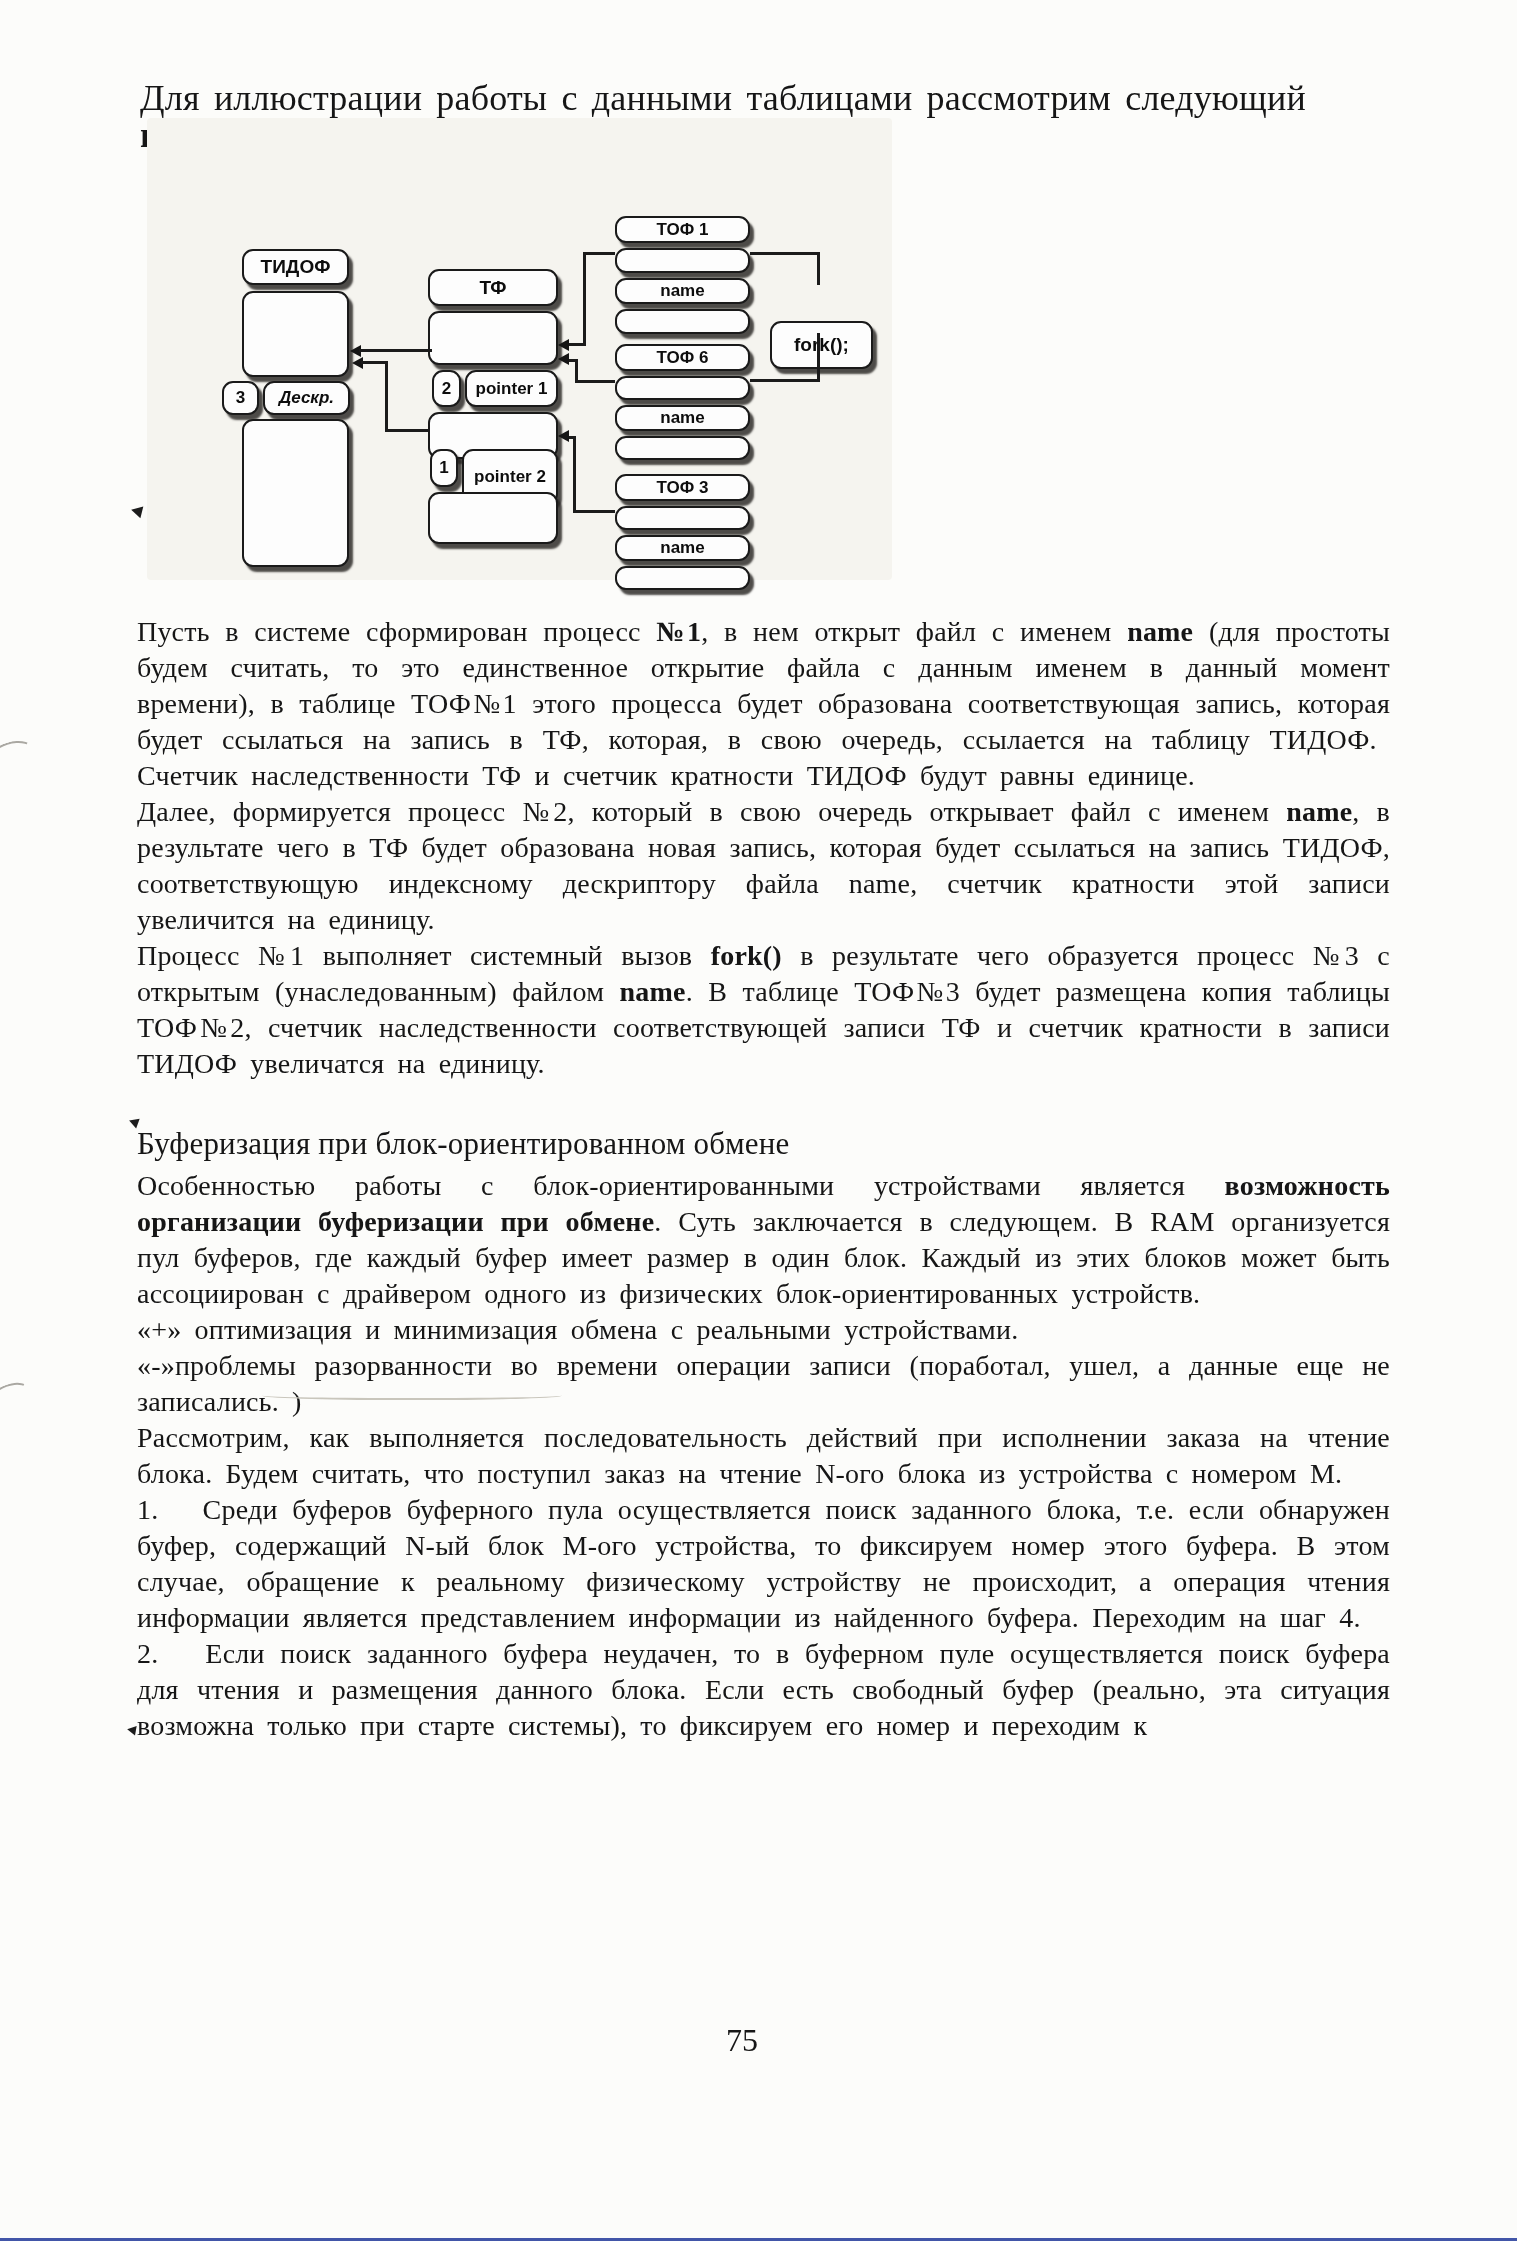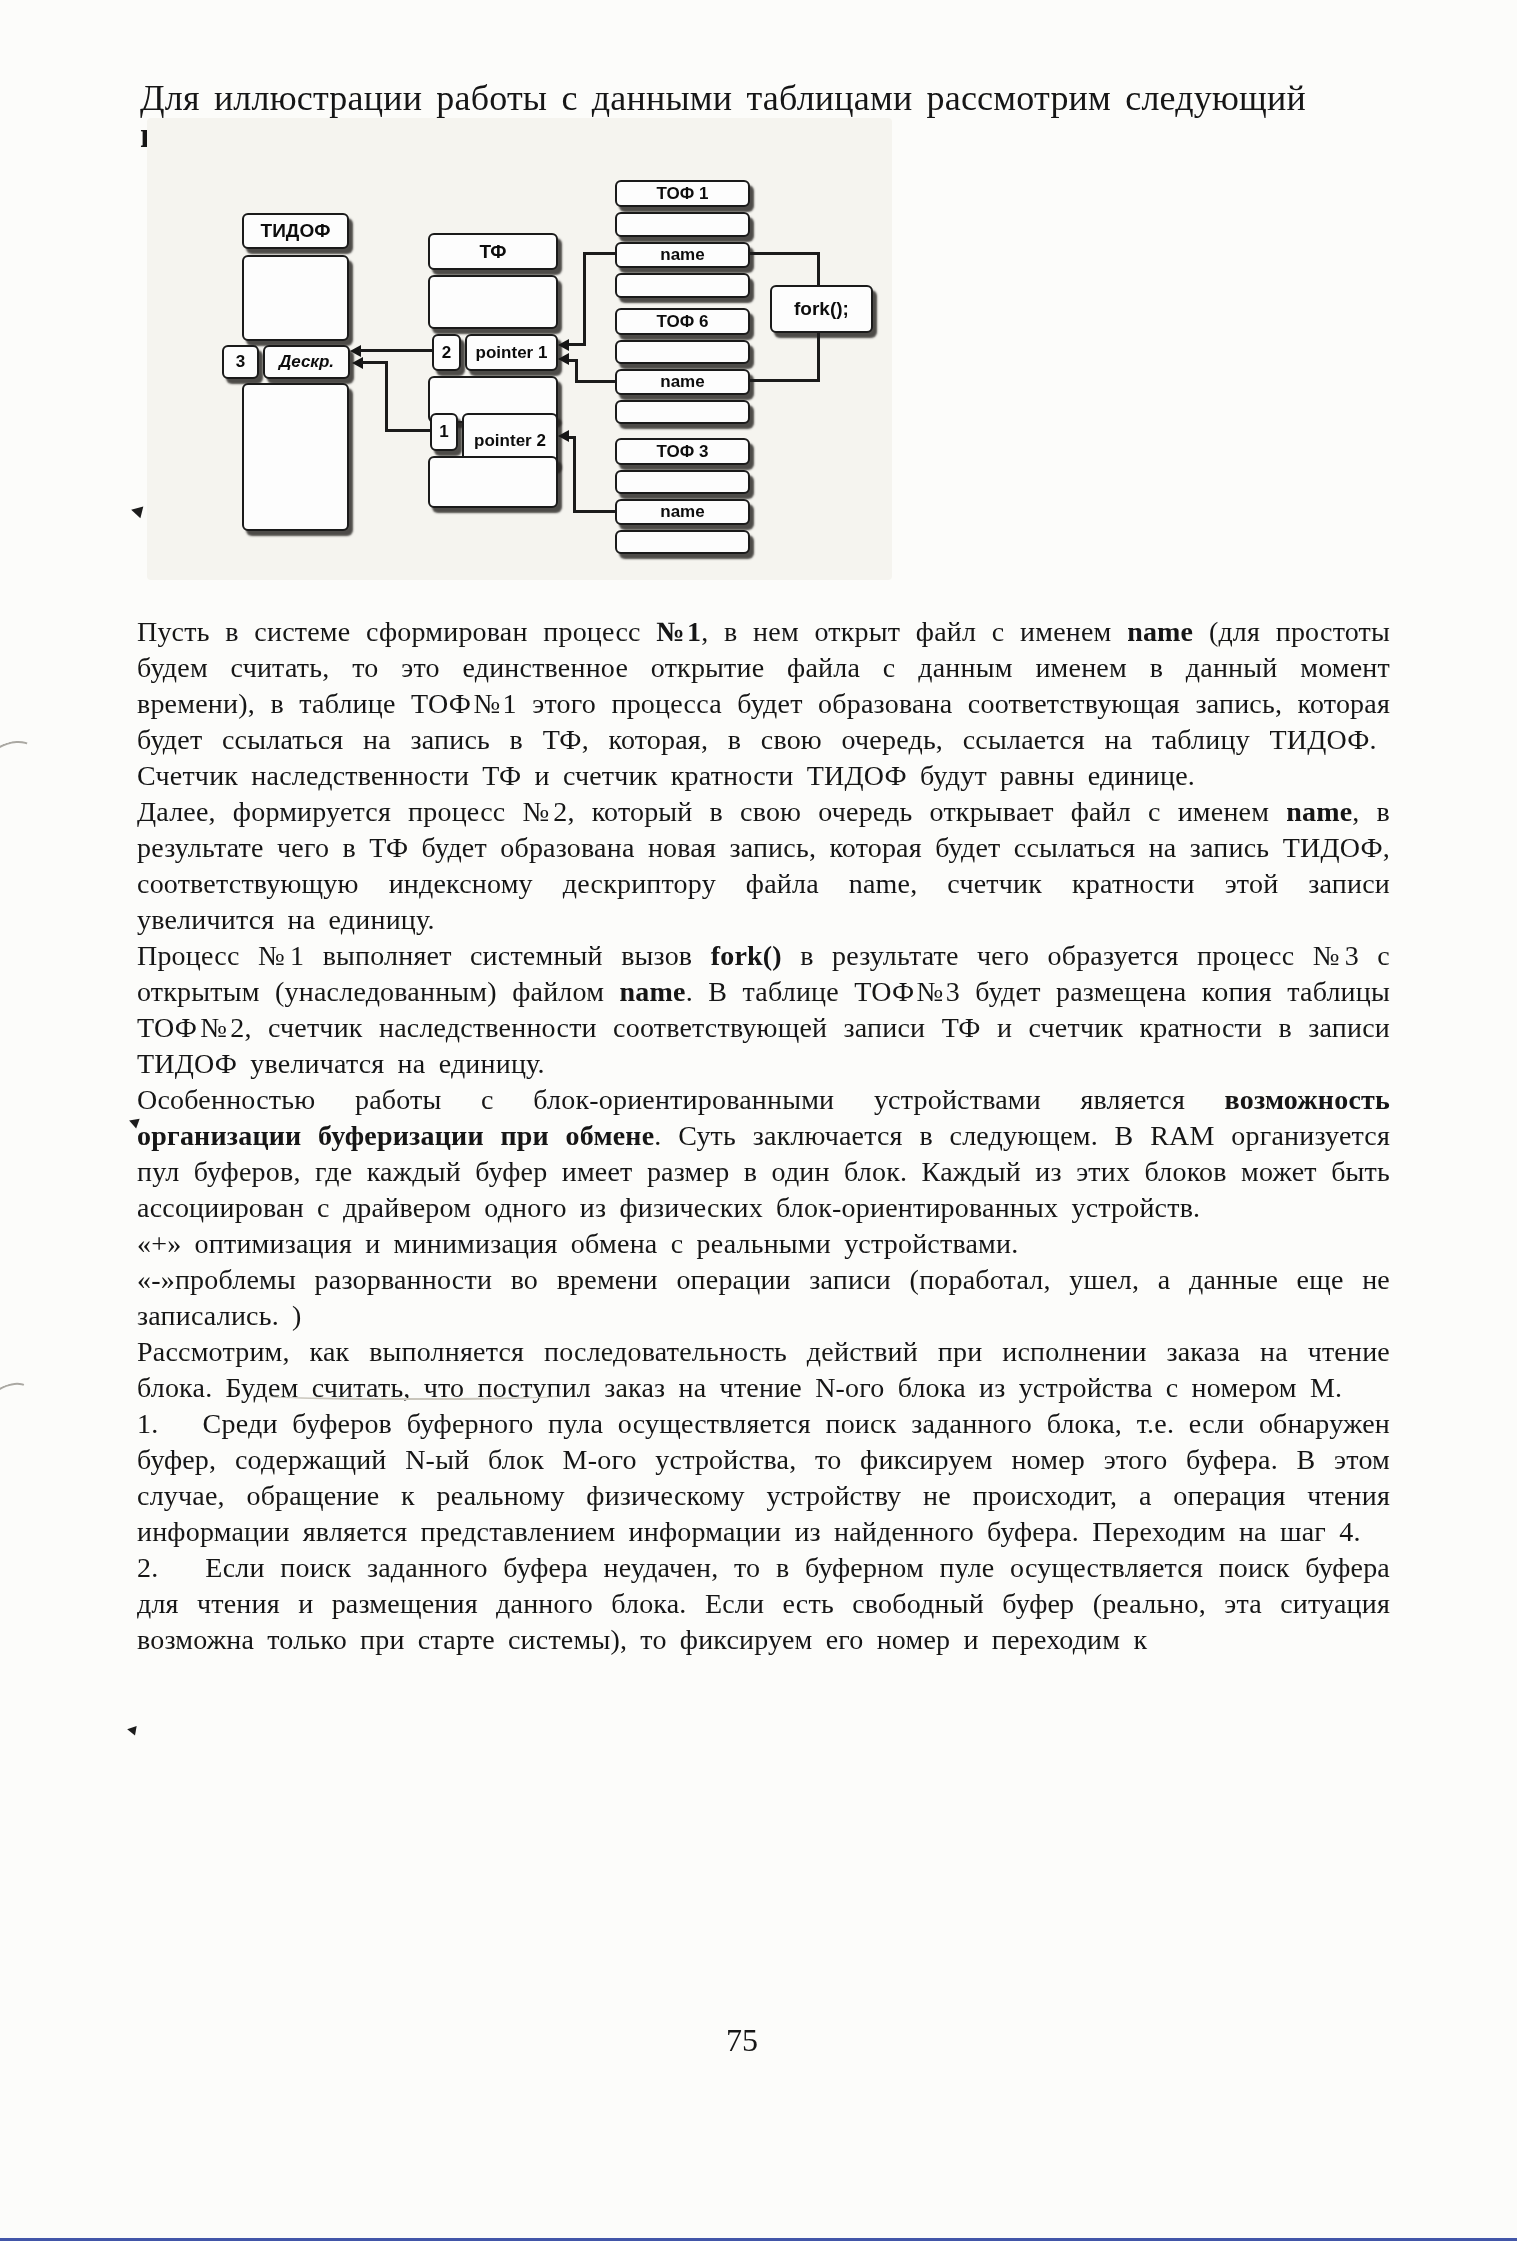--- a/index.html
+++ b/index.html
@@ -12,24 +12,24 @@
   .textcol{position:absolute;left:137px;top:614px;width:1253px;}
   .para{margin:0;font-size:28px;line-height:36px;text-align:justify;word-spacing:6px;letter-spacing:0.2px;}
   .b{font-weight:bold;}
   .section-heading{margin:42px 0 4px 0;font-size:31px;font-weight:400;line-height:40px;letter-spacing:0.2px;}
   .pageno{position:absolute;left:137px;top:2022px;width:1210px;text-align:center;font-size:32px;}
 
   
   .diagram{position:absolute;left:147px;top:118px;width:745px;height:462px;
            background:#f5f4ef;border-radius:4px;
            font-family:"Liberation Sans", sans-serif;}
-  .dg-cell{position:absolute;background:#fdfdfd;border:2px solid #1a1a1a;border-radius:6px;
+  .dg-cell{position:absolute;background:#fdfdfd;border:2px solid #1a1a1a;border-radius:11px;
            box-shadow:4px 5px 2px rgba(35,32,30,0.8);
            display:flex;align-items:center;justify-content:center;
-           font-weight:bold;color:#0d0d0d;box-sizing:border-box;}
+           font-weight:bold;color:#0d0d0d;box-sizing:border-box;margin-top:36px;}
   .fs19{font-size:19px;} .fs17{font-size:17px;} .fs21{font-size:19px;text-align:center;}
   .hline,.vline{position:absolute;background:#1b1b1b;}
   .hline{height:3px;} .vline{width:3px;}
   .arrow-left{position:absolute;width:0;height:0;border-top:6px solid transparent;
               border-bottom:6px solid transparent;border-right:11px solid #151515;}
 
   
   .mark{position:absolute;width:0;height:0;border-top:6px solid transparent;
         border-bottom:6px solid transparent;border-right:11px solid #1c1c1c;transform:rotate(14deg);}
   .arc{position:absolute;border:2px solid transparent;border-top-color:#aaa8a2;border-radius:50%;}
@@ -107,20 +107,21 @@
     <div class="hline" style="left:603px;top:261px;width:70px;"></div>
   </div>
 
   <div class="textcol">
     <p class="para"><span>Пусть в системе сформирован процесс </span><span class="b">№1</span><span>, в нем открыт файл с именем </span><span class="b">name</span><span> (для простоты будем считать, то это единственное открытие файла с данным именем в данный момент времени), в таблице ТОФ№1 этого процесса будет образована соответствующая запись, которая будет ссылаться на запись в ТФ, которая, в свою очередь, ссылается на таблицу ТИДОФ.&nbsp; Счетчик наследственности ТФ и счетчик кратности ТИДОФ будут равны единице.</span></p>
 
     <p class="para"><span>Далее, формируется процесс №2, который в свою очередь открывает файл с именем </span><span class="b">name</span><span>, в результате чего в ТФ будет образована новая запись, которая будет ссылаться на запись ТИДОФ, соответствующую индексному дескриптору файла name, счетчик кратности этой записи увеличится на единицу.</span></p>
 
     <p class="para"><span>Процесс №1 выполняет системный вызов </span><span class="b">fork()</span><span> в результате чего образуется процесс №3 с открытым (унаследованным) файлом </span><span class="b">name</span><span>. В таблице ТОФ№3 будет размещена копия таблицы ТОФ№2, счетчик наследственности соответствующей записи ТФ и счетчик кратности в записи ТИДОФ увеличатся на единицу.</span></p>
 
+    <h2 class="section-heading">Буферизация при блок-ориентированном обмене</h2>
 
     <p class="para"><span>Особенностью работы с блок-ориентированными устройствами является </span><span class="b">возможность организации буферизации при обмене</span><span>. Суть заключается в следующем. В RAM организуется пул буферов, где каждый буфер имеет размер в один блок. Каждый из этих блоков может быть ассоциирован с драйвером одного из физических блок-ориентированных устройств.</span></p>
 
     <p class="para">«+» оптимизация и минимизация обмена с реальными устройствами.</p>
     <p class="para">«-»проблемы разорванности во времени операции записи (поработал, ушел, а данные еще не записались. )</p>
     <p class="para">Рассмотрим, как выполняется последовательность действий при исполнении заказа на чтение блока. Будем считать, что поступил заказ на чтение N-ого блока из устройства с номером М.</p>
     <p class="para">1.&nbsp;&nbsp;&nbsp;Среди буферов буферного пула осуществляется поиск заданного блока, т.е. если обнаружен буфер, содержащий N-ый блок М-ого устройства, то фиксируем номер этого буфера. В этом случае, обращение к реальному физическому устройству не происходит, а операция чтения информации является представлением информации из найденного буфера. Переходим на шаг 4.</p>
     <p class="para">2.&nbsp;&nbsp;&nbsp;Если поиск заданного буфера неудачен, то в буферном пуле осуществляется поиск буфера для чтения и размещения данного блока. Если есть свободный буфер (реально, эта ситуация возможна только при старте системы), то фиксируем его номер и переходим к</p>
   </div>
 

